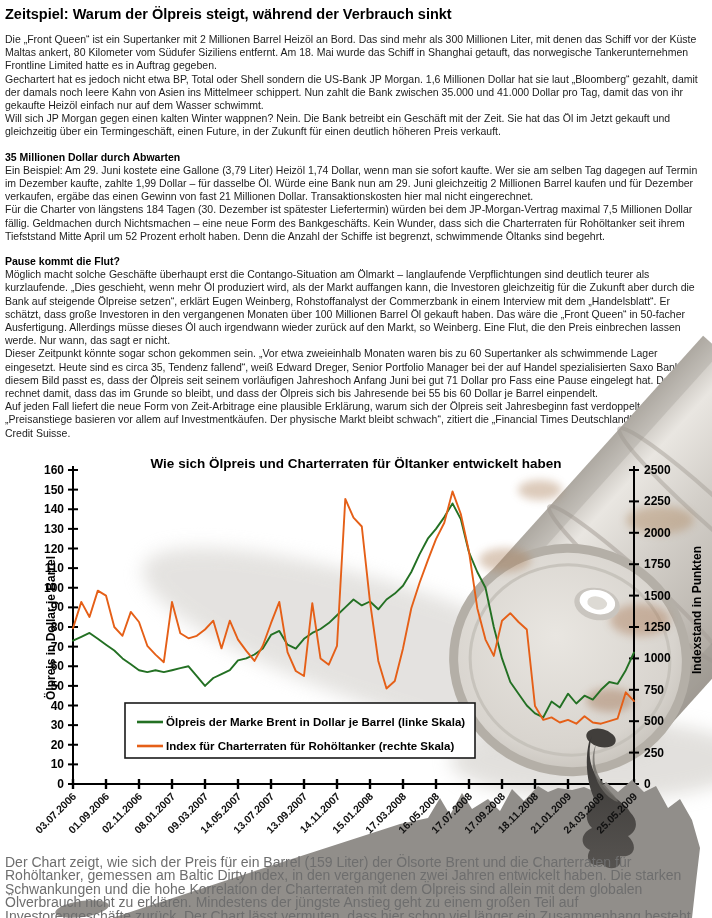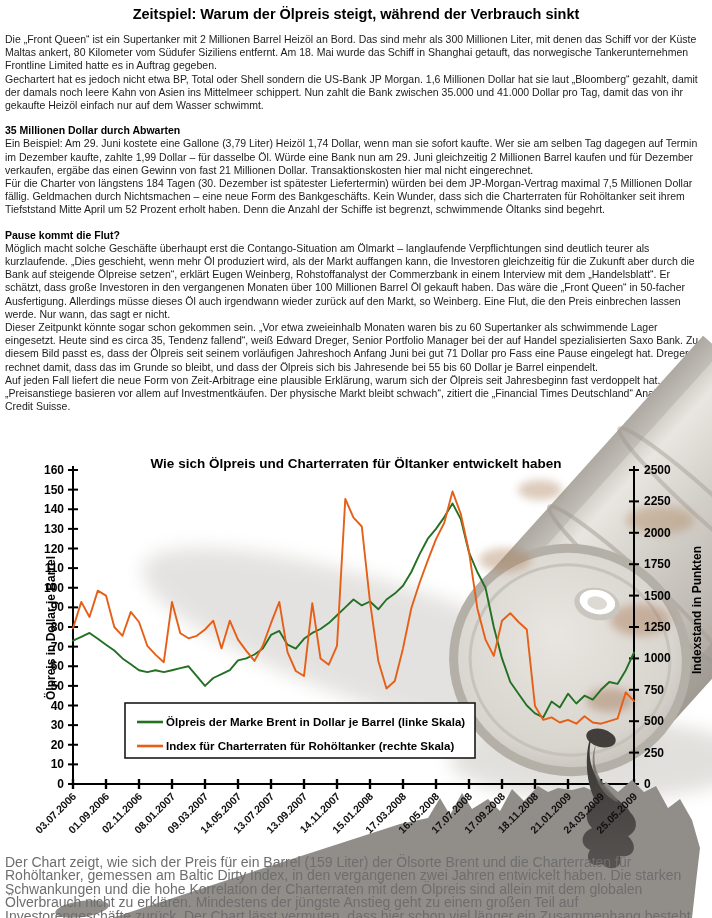--- a/index.html
+++ b/index.html
@@ -7,21 +7,21 @@
     width:712px;height:918px;position:relative;overflow:hidden;
     background:#ffffff;
     font-family:"Liberation Sans", sans-serif;
     -webkit-font-smoothing:antialiased;
   }
   .article{
     position:absolute;left:5px;top:5px;width:702px;
     color:#1c1c1c;font-size:10.5px;line-height:13.2px;
   }
   .article h1{
-    font-size:14.5px;line-height:18px;font-weight:bold;text-align:center;
+    font-size:14.5px;line-height:18px;font-weight:bold;text-align:left;
     margin:0 0 10px 0;color:#000;
   }
   .article p{margin:0;}
   .article h2{
     font-size:10.5px;line-height:13.2px;font-weight:bold;margin:12px 0 0 0;color:#000;
   }
   #chart-layer{position:absolute;left:0;top:0;width:712px;height:918px;z-index:2;}
   .caption{
     position:absolute;left:5px;top:856px;width:700px;z-index:6;
     color:#6e6e6e;font-size:14px;line-height:13.4px;
@@ -33,20 +33,21 @@
   .axis-title{font-size:12px;font-weight:bold;fill:#000;}
   .legend-text{font-size:11.5px;font-weight:bold;fill:#000;}
 </style>
 </head>
 <body>
 
 <div class="article">
   <h1>Zeitspiel: Warum der Ölpreis steigt, während der Verbrauch sinkt</h1>
   <p>Die „Front Queen“ ist ein Supertanker mit 2 Millionen Barrel Heizöl an Bord. Das sind mehr als 300 Millionen Liter, mit denen das Schiff vor der Küste Maltas ankert, 80 Kilometer vom Südufer Siziliens entfernt. Am 18. Mai wurde das Schiff in Shanghai getauft, das norwegische Tankerunternehmen Frontline Limited hatte es in Auftrag gegeben.</p>
   <p>Gechartert hat es jedoch nicht etwa BP, Total oder Shell sondern die US-Bank JP Morgan. 1,6 Millionen Dollar hat sie laut „Bloomberg“ gezahlt, damit der damals noch leere Kahn von Asien ins Mittelmeer schippert. Nun zahlt die Bank zwischen 35.000 und 41.000 Dollar pro Tag, damit das von ihr gekaufte Heizöl einfach nur auf dem Wasser schwimmt.</p>
+  <p>Will sich JP Morgan gegen einen kalten Winter wappnen? Nein. Die Bank betreibt ein Geschäft mit der Zeit. Sie hat das Öl im Jetzt gekauft und gleichzeitig über ein Termingeschäft, einen Future, in der Zukunft für einen deutlich höheren Preis verkauft.</p>
   <h2>35 Millionen Dollar durch Abwarten</h2>
   <p>Ein Beispiel: Am 29. Juni kostete eine Gallone (3,79 Liter) Heizöl 1,74 Dollar, wenn man sie sofort kaufte. Wer sie am selben Tag dagegen auf Termin im Dezember kaufte, zahlte 1,99 Dollar – für dasselbe Öl. Würde eine Bank nun am 29. Juni gleichzeitig 2 Millionen Barrel kaufen und für Dezember verkaufen, ergäbe das einen Gewinn von fast 21 Millionen Dollar. Transaktionskosten hier mal nicht eingerechnet.</p>
   <p>Für die Charter von längstens 184 Tagen (30. Dezember ist spätester Liefertermin) würden bei dem JP-Morgan-Vertrag maximal 7,5 Millionen Dollar fällig. Geldmachen durch Nichtsmachen – eine neue Form des Bankgeschäfts. Kein Wunder, dass sich die Charterraten für Rohöltanker seit ihrem Tiefststand Mitte April um 52 Prozent erholt haben. Denn die Anzahl der Schiffe ist begrenzt, schwimmende Öltanks sind begehrt.</p>
   <h2>Pause kommt die Flut?</h2>
   <p>Möglich macht solche Geschäfte überhaupt erst die Contango-Situation am Ölmarkt – langlaufende Verpflichtungen sind deutlich teurer als kurzlaufende. „Dies geschieht, wenn mehr Öl produziert wird, als der Markt auffangen kann, die Investoren gleichzeitig für die Zukunft aber durch die Bank auf steigende Ölpreise setzen“, erklärt Eugen Weinberg, Rohstoffanalyst der Commerzbank in einem Interview mit dem „Handelsblatt“. Er schätzt, dass große Investoren in den vergangenen Monaten über 100 Millionen Barrel Öl gekauft haben. Das wäre die „Front Queen“ in 50-facher Ausfertigung. Allerdings müsse dieses Öl auch irgendwann wieder zurück auf den Markt, so Weinberg. Eine Flut, die den Preis einbrechen lassen werde. Nur wann, das sagt er nicht.</p>
   <p>Dieser Zeitpunkt könnte sogar schon gekommen sein. „Vor etwa zweieinhalb Monaten waren bis zu 60 Supertanker als schwimmende Lager eingesetzt. Heute sind es circa 35, Tendenz fallend“, weiß Edward Dreger, Senior Portfolio Manager bei der auf Handel spezialisierten Saxo Bank. Zu diesem Bild passt es, dass der Ölpreis seit seinem vorläufigen Jahreshoch Anfang Juni bei gut 71 Dollar pro Fass eine Pause eingelegt hat. Dreger rechnet damit, dass das im Grunde so bleibt, und dass der Ölpreis sich bis Jahresende bei 55 bis 60 Dollar je Barrel einpendelt.</p>
   <p>Auf jeden Fall liefert die neue Form von Zeit-Arbitrage eine plausible Erklärung, warum sich der Ölpreis seit Jahresbeginn fast verdoppelt hat. „Preisanstiege basieren vor allem auf Investmentkäufen. Der physische Markt bleibt schwach“, zitiert die „Financial Times Deutschland“ Analysten von Credit Suisse.</p>
 </div>
 
 <svg id="chart-layer" viewBox="0 0 712 918" xmlns="http://www.w3.org/2000/svg">

